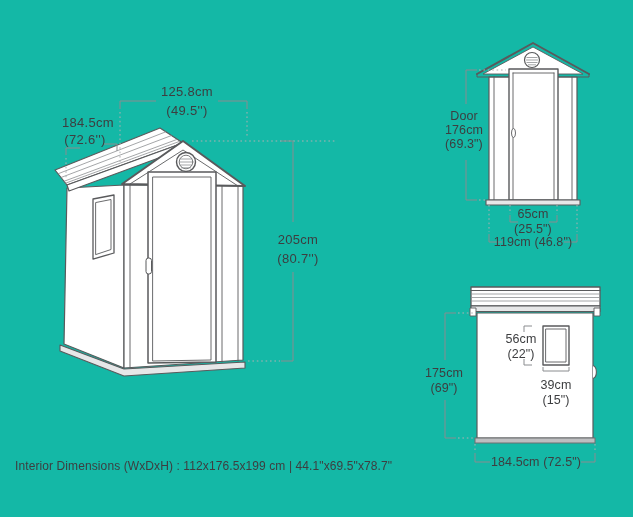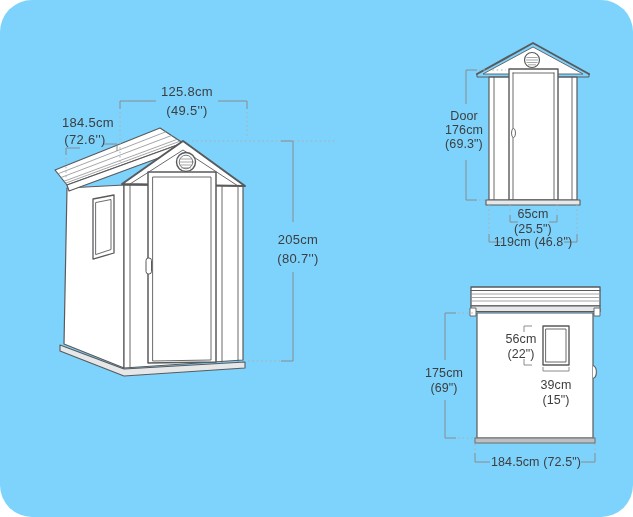--- a/index.html
+++ b/index.html
@@ -1,17 +1,17 @@
 <!DOCTYPE html>
 <html><head>
 <meta charset="utf-8">
 <style>
   html,body{margin:0;padding:0;background:#ffffff;}
-  #stage{position:relative;width:633px;height:517px;background:#7dd3fc;overflow:hidden;
-         font-family:"Liberation Sans", sans-serif;border-radius:32px;}
+  #stage{position:relative;width:633px;height:517px;background:#14b8a6;overflow:hidden;
+         font-family:"Liberation Sans", sans-serif;}
   svg{position:absolute;left:0;top:0;}
   svg text{font-family:"Liberation Sans", sans-serif;fill:#3d3e40;}
   .t13{font-size:13px;font-weight:500;letter-spacing:.3px;}
   .t12{font-size:12.5px;font-weight:500;letter-spacing:.1px;}
   .mid{text-anchor:middle;}
   .art{stroke:#595a5c;fill:none;stroke-width:1.2;stroke-linejoin:round;stroke-linecap:round;}
   .artf{stroke:#595a5c;fill:#ffffff;stroke-width:1.2;stroke-linejoin:round;}
   .art2{stroke:#595a5c;fill:none;stroke-width:2;stroke-linejoin:round;stroke-linecap:round;}
   .thin{stroke:#8d8f92;fill:none;stroke-width:.8;}
   .dim{stroke:#8a8c8f;fill:none;stroke-width:1;stroke-linecap:butt;}
@@ -193,13 +193,14 @@
 
       <g>
         <path class="dot" d="M475,444 V451 M595,444 V451"></path>
         <path class="dim" d="M475,453 V462 H490 M581,462 H595 V453"></path>
         <text class="t12 mid" x="536" y="466">184.5cm (72.5")</text>
       </g>
     </g>
   </g>
 </svg>
 
+<div id="footer">Interior Dimensions (WxDxH) : 112x176.5x199 cm | 44.1"x69.5"x78.7"</div>
 </div>
 
 </body></html>

